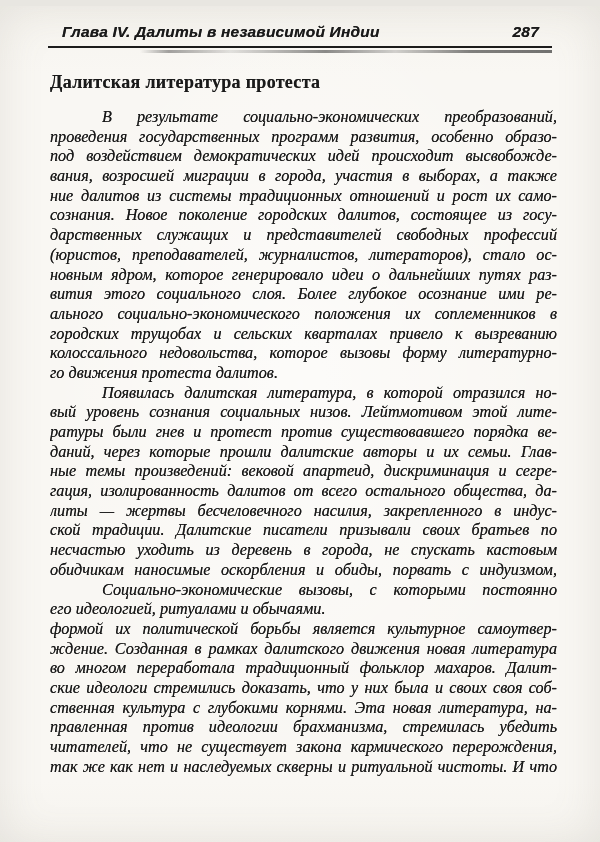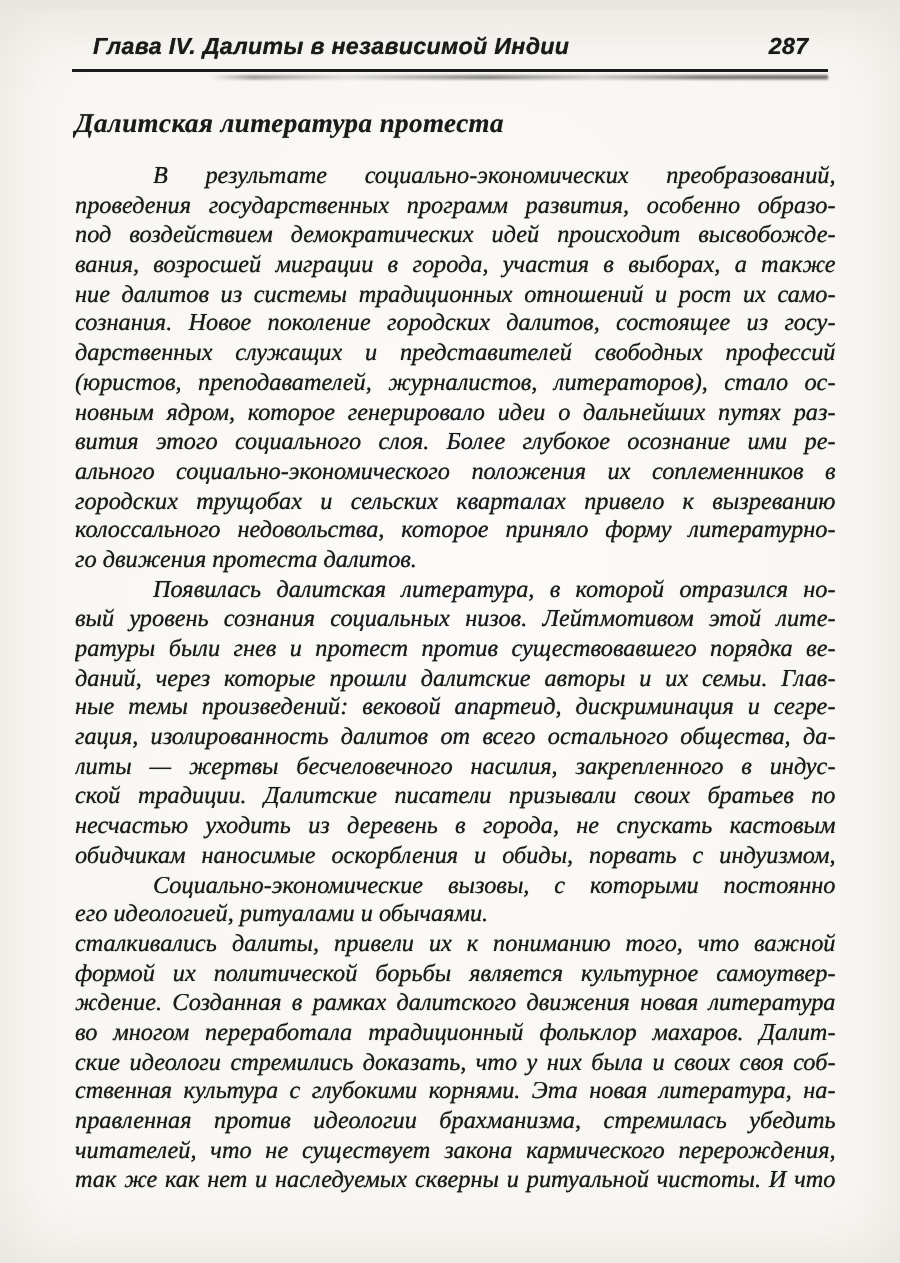--- a/index.html
+++ b/index.html
@@ -63,21 +63,20 @@
       rgba(30,30,30,0.55) 80%,
       rgba(30,30,30,0.62) 100%);
   }
   .section-title {
     position: absolute;
     top: 66px;
     left: 50px;
     margin: 0;
     font-size: 18px;
     line-height: 20px;
-    font-style: italic;
     font-weight: bold;
     letter-spacing: 0.3px;
     text-shadow: 0 0 0.5px rgba(20,20,20,0.65);
     white-space: nowrap;
   }
   .text-body {
     position: absolute;
     top: 102px;
     left: 50px;
     width: 507px;
@@ -115,35 +114,34 @@
       <div class="line">под воздействием демократических идей происходит высвобожде-</div>
       <div class="line">вания, возросшей миграции в города, участия в выборах, а также</div>
       <div class="line">ние далитов из системы традиционных отношений и рост их само-</div>
       <div class="line">сознания. Новое поколение городских далитов, состоящее из госу-</div>
       <div class="line">дарственных служащих и представителей свободных профессий</div>
       <div class="line">(юристов, преподавателей, журналистов, литераторов), стало ос-</div>
       <div class="line">новным ядром, которое генерировало идеи о дальнейших путях раз-</div>
       <div class="line">вития этого социального слоя. Более глубокое осознание ими ре-</div>
       <div class="line">ального социально-экономического положения их соплеменников в</div>
       <div class="line">городских трущобах и сельских кварталах привело к вызреванию</div>
-      <div class="line">колоссального недовольства, которое приняло форму литературно-</div>
+      <div class="line">колоссального недовольства, которое вызовы форму литературно-</div>
       <div class="line last">го движения протеста далитов.</div>
       <div class="line first">Появилась далитская литература, в которой отразился но-</div>
       <div class="line">вый уровень сознания социальных низов. Лейтмотивом этой лите-</div>
       <div class="line">ратуры были гнев и протест против существовавшего порядка ве-</div>
       <div class="line">даний, через которые прошли далитские авторы и их семьи. Глав-</div>
       <div class="line">ные темы произведений: вековой апартеид, дискриминация и сегре-</div>
       <div class="line">гация, изолированность далитов от всего остального общества, да-</div>
       <div class="line">литы — жертвы бесчеловечного насилия, закрепленного в индус-</div>
       <div class="line">ской традиции. Далитские писатели призывали своих братьев по</div>
       <div class="line">несчастью уходить из деревень в города, не спускать кастовым</div>
       <div class="line">обидчикам наносимые оскорбления и обиды, порвать с индуизмом,</div>
       <div class="line first">Социально-экономические вызовы, с которыми постоянно</div>
       <div class="line last">его идеологией, ритуалами и обычаями.</div>
-      <div class="line">сталкивались далиты, привели их к пониманию того, что важной</div>
       <div class="line">формой их политической борьбы является культурное самоутвер-</div>
       <div class="line">ждение. Созданная в рамках далитского движения новая литература</div>
       <div class="line">во многом переработала традиционный фольклор махаров. Далит-</div>
       <div class="line">ские идеологи стремились доказать, что у них была и своих своя соб-</div>
       <div class="line">ственная культура с глубокими корнями. Эта новая литература, на-</div>
       <div class="line">правленная против идеологии брахманизма, стремилась убедить</div>
       <div class="line">читателей, что не существует закона кармического перерождения,</div>
       <div class="line">так же как нет и наследуемых скверны и ритуальной чистоты. И что</div>
     </div>
 </div>

